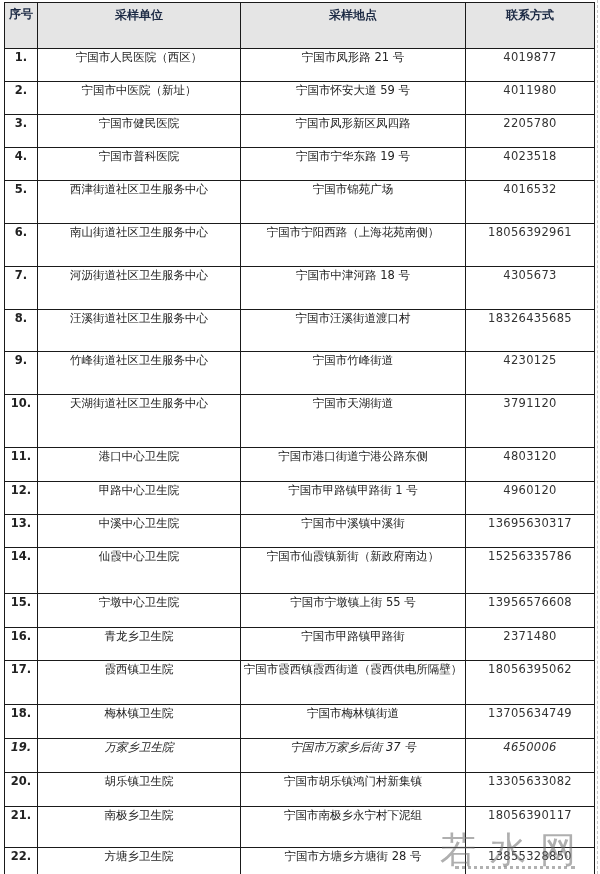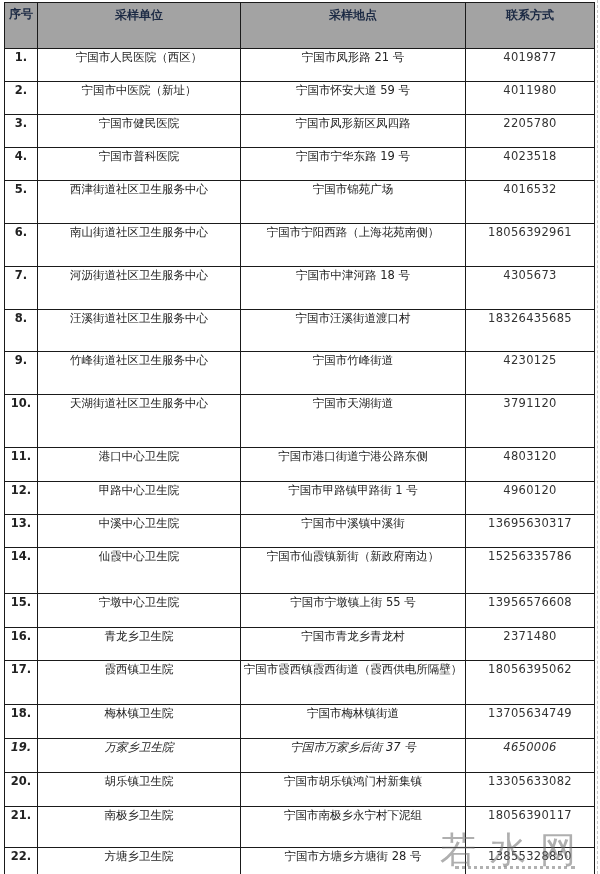--- a/index.html
+++ b/index.html
@@ -3,21 +3,21 @@
 <meta charset="utf-8">
 <style>
   html, body { margin: 0; padding: 0; background: #ffffff; }
   body { width: 600px; height: 874px; position: relative; overflow: hidden;
          font-family: "DejaVu Sans", "Liberation Sans", sans-serif; color: #222; }
   .page { position: absolute; left: 0; top: 0; width: 600px; height: 874px; }
   table.sites { position: absolute; left: 4px; top: 2px; border-collapse: collapse;
                 table-layout: fixed; width: 590px; }
   table.sites td, table.sites th { border: 1.5px solid #1a1a1a; padding: 0 2px;
                 font-size: 11.5px; line-height: 17px; text-align: center; vertical-align: top; }
-  table.sites thead th { background: #a3a3a3; color: #1c2a44; font-weight: bold;
+  table.sites thead th { background: #e5e5e5; color: #1c2a44; font-weight: bold;
                 font-size: 12px; vertical-align: top; padding-top: 4px; height: 41px; }
   table.sites thead th.col-no { line-height: 20px; padding-top: 1px; }
   td.no { font-weight: bold; text-align: right; padding-right: 8px; padding-top: 7px; }
   td.unit, td.addr, td.phone { padding-top: 7px; }
   td.phone { font-size: 11px; letter-spacing: 0.3px; color: #333; }
   .dashline { position: absolute; left: 597px; top: 0; width: 0; height: 874px;
               border-left: 1px dashed #c8c8c8; }
   .watermark { position: absolute; left: 440px; top: 826px; font-size: 36px;
                color: rgba(110,110,110,0.55); letter-spacing: 14px; font-weight: normal;
                font-family: "DejaVu Sans", sans-serif; }
@@ -130,21 +130,21 @@
         </tr>
         <tr style="height: 34px; padding-left: 20px;">
           <td class="no">15.</td>
           <td class="unit">宁墩中心卫生院</td>
           <td class="addr">宁国市宁墩镇上街 55 号</td>
           <td class="phone">13956576608</td>
         </tr>
         <tr style="height: 33px;">
           <td class="no">16.</td>
           <td class="unit">青龙乡卫生院</td>
-          <td class="addr">宁国市青龙乡青龙村</td>
+          <td class="addr">宁国市甲路镇甲路街</td>
           <td class="phone">2371480</td>
         </tr>
         <tr style="height: 44px;">
           <td class="no">17.</td>
           <td class="unit">霞西镇卫生院</td>
           <td class="addr">宁国市霞西镇霞西街道（霞西供电所隔壁）</td>
           <td class="phone">18056395062</td>
         </tr>
         <tr style="height: 34px;">
           <td class="no">18.</td>

